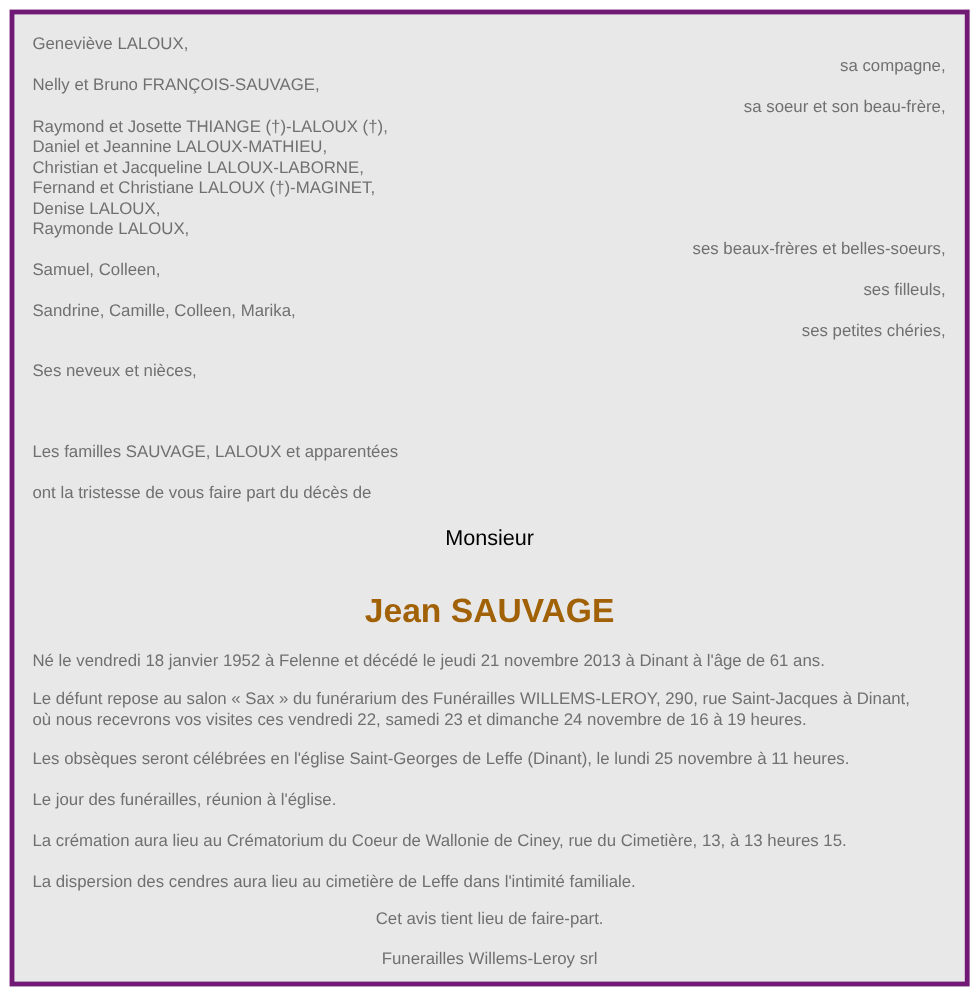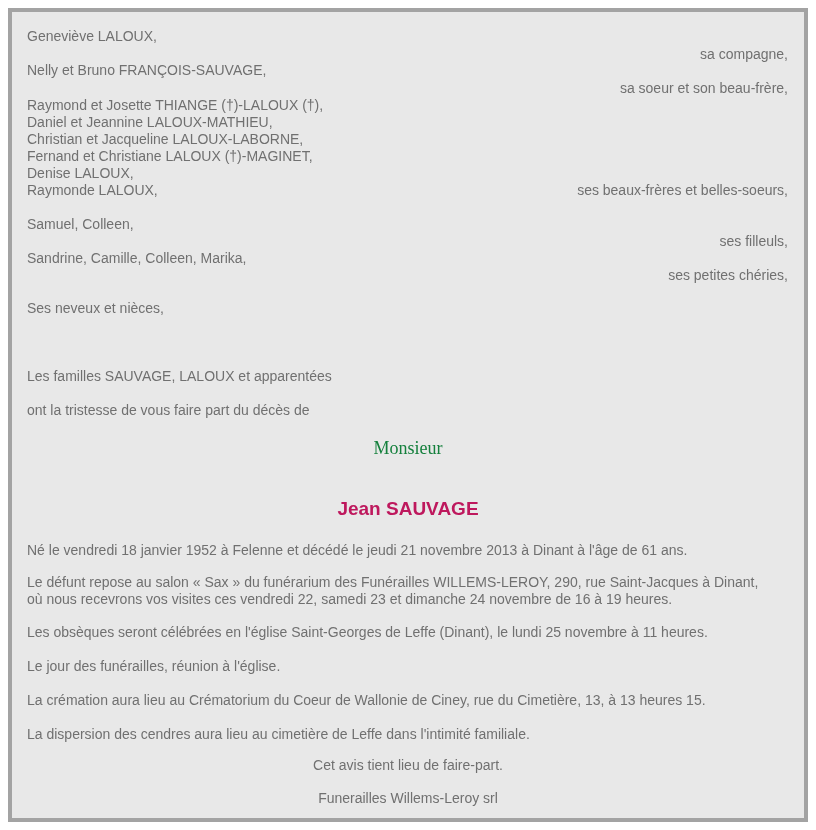--- a/index.html
+++ b/index.html
@@ -9,55 +9,55 @@
       width: 816px;
       height: 830px;
       overflow: hidden;
     }
     .notice {
       position: absolute;
       left: 8px;
       top: 8px;
       width: 792px;
       height: 806px;
-      border: 4px solid #a3a3a3;
+      border: 4px solid #701a75;
       background: #e8e8e8;
       font-family: "Liberation Sans", sans-serif;
       color: #707070;
       font-size: 14px;
       box-sizing: content-box;
     }
     .line {
       position: absolute;
       white-space: nowrap;
       line-height: 17px;
     }
     .left { left: 15px; }
     .right { right: 16px; text-align: right; }
     .center { left: 0; right: 0; text-align: center; }
-    .monsieur { font-size: 18px; color: #15803d; font-family: Liberation Serif, serif; }
-    .name { font-size: 19px; font-weight: bold; color: #be185d; line-height: 32px; }
+    .monsieur { font-size: 18px; color: #000000; }
+    .name { font-size: 28px; font-weight: bold; color: #a16207; line-height: 32px; }
   </style>
 </head>
 <body>
 
 <div class="notice">
   <div class="line left" style="top:16px">Geneviève LALOUX,</div>
   <div class="line right" style="top:34px">sa compagne,</div>
 
   <div class="line left" style="top:50px">Nelly et Bruno FRANÇOIS-SAUVAGE,</div>
   <div class="line right" style="top:68px">sa soeur et son beau-frère,</div>
 
   <div class="line left" style="top:85px">Raymond et Josette THIANGE (†)-LALOUX (†),</div>
   <div class="line left" style="top:102px">Daniel et Jeannine LALOUX-MATHIEU,</div>
   <div class="line left" style="top:119px">Christian et Jacqueline LALOUX-LABORNE,</div>
   <div class="line left" style="top:136px">Fernand et Christiane LALOUX (†)-MAGINET,</div>
   <div class="line left" style="top:153px">Denise LALOUX,</div>
   <div class="line left" style="top:170px">Raymonde LALOUX,</div>
-  <div class="line right" style="top:170px">ses beaux-frères et belles-soeurs,</div>
+  <div class="line right" style="top:187px">ses beaux-frères et belles-soeurs,</div>
 
   <div class="line left" style="top:204px">Samuel, Colleen,</div>
   <div class="line right" style="top:221px">ses filleuls,</div>
 
   <div class="line left" style="top:238px">Sandrine, Camille, Colleen, Marika,</div>
   <div class="line right" style="top:255px">ses petites chéries,</div>
 
   <div class="line left" style="top:288px">Ses neveux et nièces,</div>
   <div class="line left" style="top:390px">ont la tristesse de vous faire part du décès de</div>
   <div class="line left" style="top:356px">Les familles SAUVAGE, LALOUX et apparentées</div>

